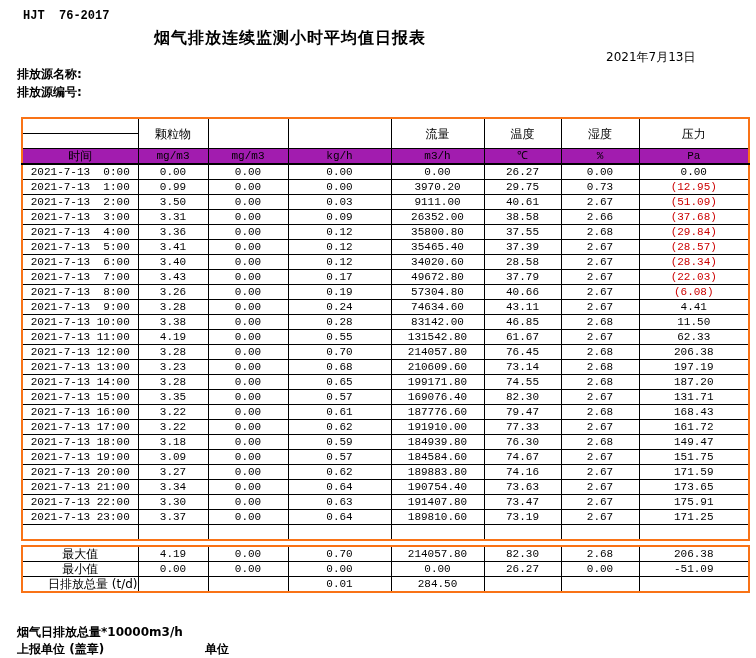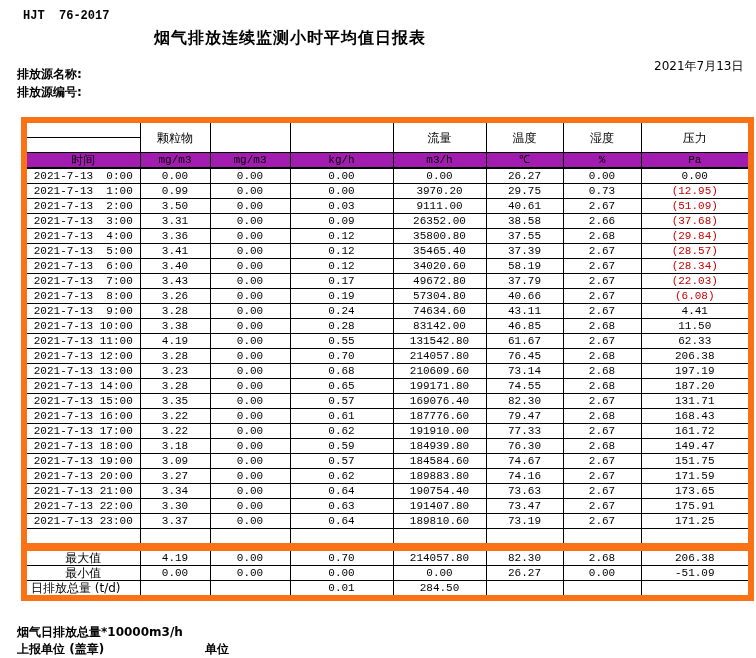--- a/index.html
+++ b/index.html
@@ -4,36 +4,36 @@
 <style>
   html,body{margin:0;padding:0;}
   body{
     width:756px;height:658px;position:relative;background:#ffffff;color:#000;
     font-family:"DejaVu Sans",sans-serif;
   }
   .abs{position:absolute;}
   .std-code{left:23px;top:9px;font-size:12px;font-weight:bold;white-space:pre;
     font-family:"Liberation Mono","DejaVu Sans Mono",monospace;}
   .title{left:154px;top:28px;font-size:16px;font-weight:bold;letter-spacing:1px;}
-  .date{left:606px;top:58px;font-size:12px;margin-left:48px;}
+  .date{left:606px;top:49px;font-size:12px;}
   .src-name{left:17px;top:66px;font-size:12px;font-weight:bold;}
   .src-code{left:17px;top:84px;font-size:12px;font-weight:bold;}
 
-  table{border-collapse:collapse;table-layout:fixed;border:6px solid #f97316;}
+  table{border-collapse:collapse;table-layout:fixed;border:2px solid #f97316;}
   td{
     border:1px solid #000;padding:0;height:14px;line-height:14px;
     text-align:center;font-size:11px;white-space:pre;overflow:hidden;
     font-family:"Liberation Mono","DejaVu Sans Mono",monospace;
   }
   td.cn{font-family:"DejaVu Sans",sans-serif;font-size:12px;}
   .main-table{left:21px;top:117px;}
   .summary-table{left:21px;top:545px;}
   tr.units td{background:#a21caf;border-bottom:2px solid #000;}
   td.neg{color:#cc0000;}
-  .summary-table tr:last-child td:first-child{text-align:left;padding-left:4px;}
+  .summary-table tr:last-child td:first-child{text-align:right;padding-left:4px;}
   .footer-note{left:17px;top:624px;font-size:12px;font-weight:bold;}
   .footer-report-unit{left:17px;top:641px;font-size:12px;font-weight:bold;}
   .footer-unit{left:205px;top:641px;font-size:12px;font-weight:bold;}
 </style>
 </head>
 <body>
 
 <div class="abs std-code">HJT  76-2017</div>
 <div class="abs title">烟气排放连续监测小时平均值日报表</div>
 <div class="abs date">2021年7月13日</div>
@@ -136,21 +136,21 @@
         <td>37.39</td>
         <td>2.67</td>
         <td class="neg">(28.57)</td>
       </tr>
       <tr>
         <td>2021-7-13  6:00</td>
         <td>3.40</td>
         <td>0.00</td>
         <td>0.12</td>
         <td>34020.60</td>
-        <td>58.19</td>
+        <td>28.58</td>
         <td>2.67</td>
         <td class="neg">(28.34)</td>
       </tr>
       <tr>
         <td>2021-7-13  7:00</td>
         <td>3.43</td>
         <td>0.00</td>
         <td>0.17</td>
         <td>49672.80</td>
         <td>37.79</td>

